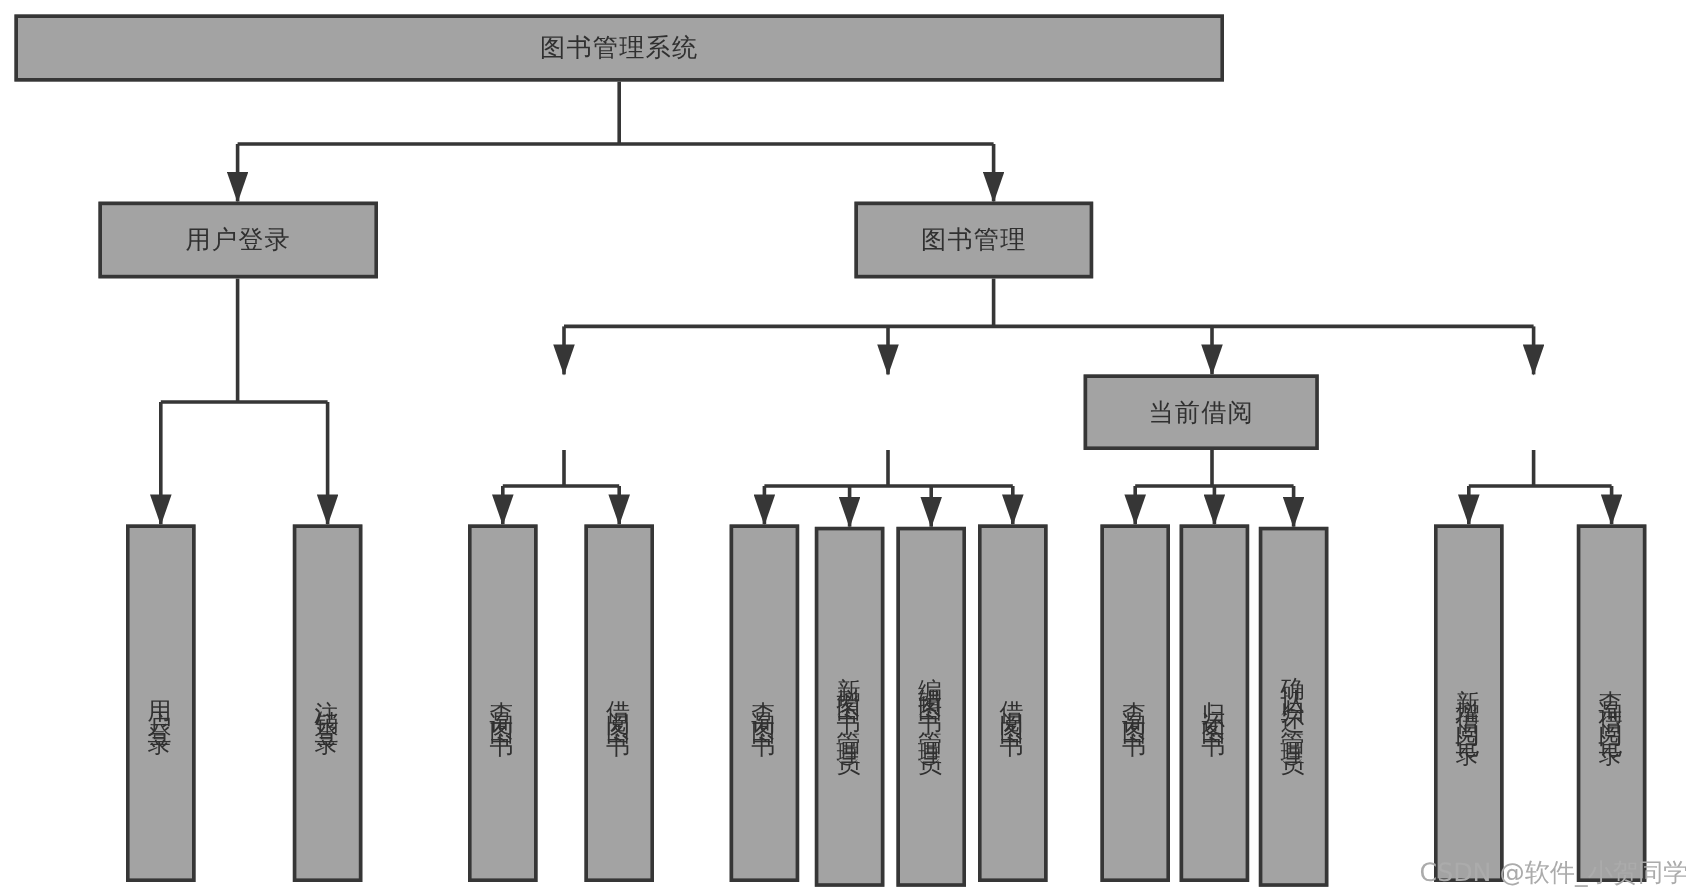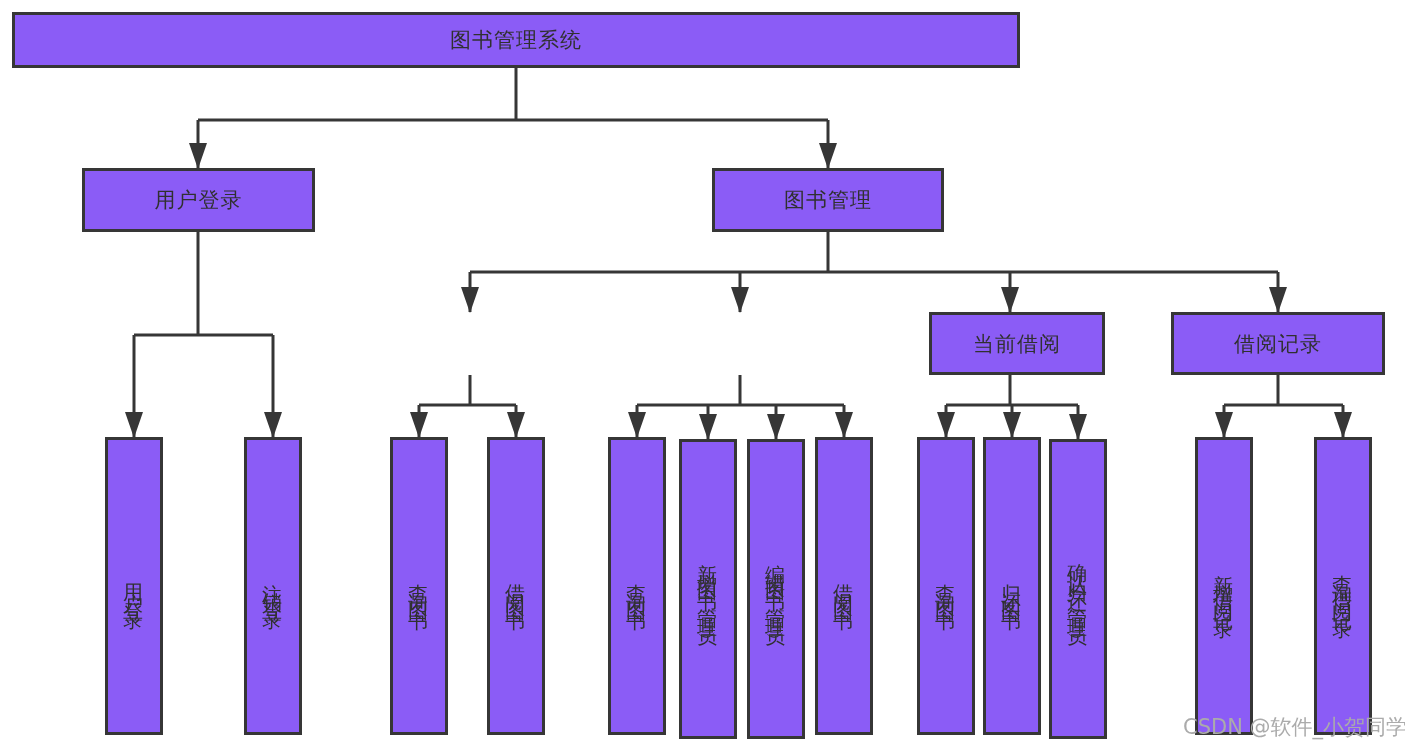--- a/index.html
+++ b/index.html
@@ -7,21 +7,21 @@
     width:1405px;height:747px;
     background:var(--background,#ffffff);
     font-family:"DejaVu Sans","Liberation Sans",sans-serif;
     overflow:hidden;
   }
   .stage{position:relative;width:1405px;height:747px;}
   .connectors{position:absolute;left:0;top:0;color:var(--line,#363636);}
   .box{
     position:absolute;
     box-sizing:border-box;
-    background:#8b5cf6;
+    background:#a3a3a3;
     border:3px solid var(--line,#363636);
     color:var(--text,#303030);
   }
   .hbox{
     display:flex;align-items:center;justify-content:center;
     font-size:21px;
     letter-spacing:1px;
     white-space:nowrap;
   }
   .leaf .vtext{
@@ -83,29 +83,26 @@
     </g>
   </svg>
 
   <div class="box hbox" style="left:12px;top:12px;width:1008px;height:56px">
     <span>图书管理系统</span>
   </div>
 
   <div class="box hbox" style="left:82px;top:168px;width:233px;height:64px">
     <span>用户登录</span>
   </div>
-  <div class="box hbox" style="left:712px;top:168px;width:232px;height:64px">
+  <div class="box hbox" style="left:712px;top:168px;width:199px;height:64px">
     <span>图书管理</span>
   </div>
 
-  <div class="box hbox" style="left:929px;top:312px;width:176px;height:63px">
+  <div class="box hbox" style="left:903px;top:312px;width:196px;height:63px">
     <span>当前借阅</span>
-  </div>
-  <div class="box hbox" style="left:1171px;top:312px;width:214px;height:63px">
-    <span>借阅记录</span>
   </div>
 
   <div class="box leaf" style="left:105px;top:437px;width:58px;height:298px">
     <span class="vtext">用户登录</span>
   </div>
   <div class="box leaf" style="left:244px;top:437px;width:58px;height:298px">
     <span class="vtext">注销登录</span>
   </div>
 
   <div class="box leaf" style="left:390px;top:437px;width:58px;height:298px">

